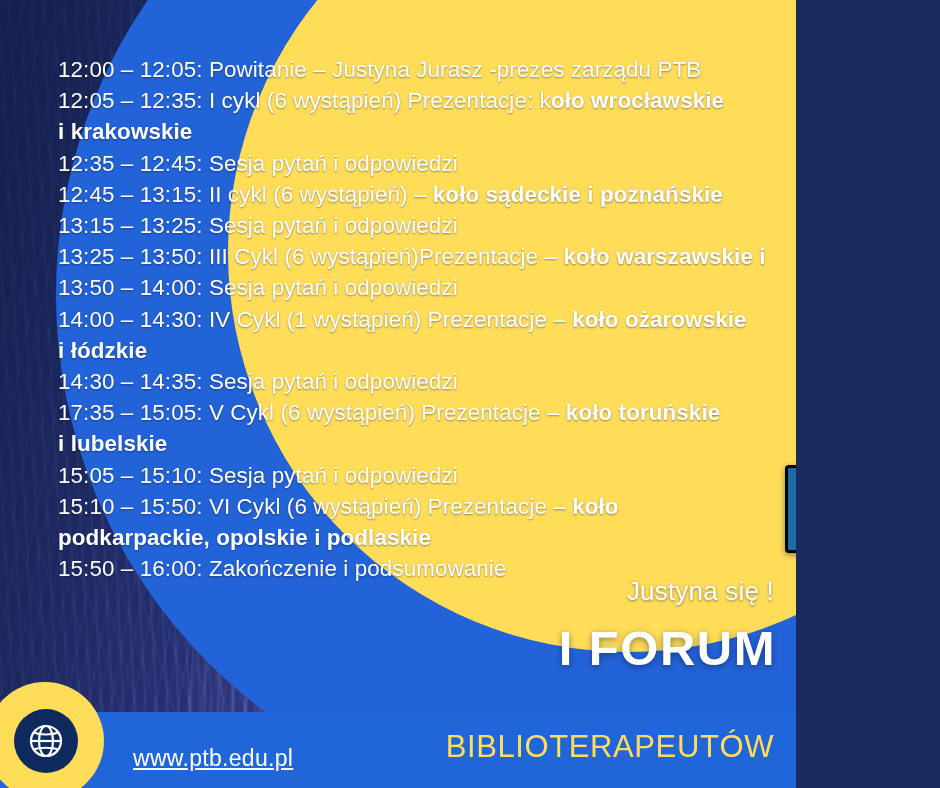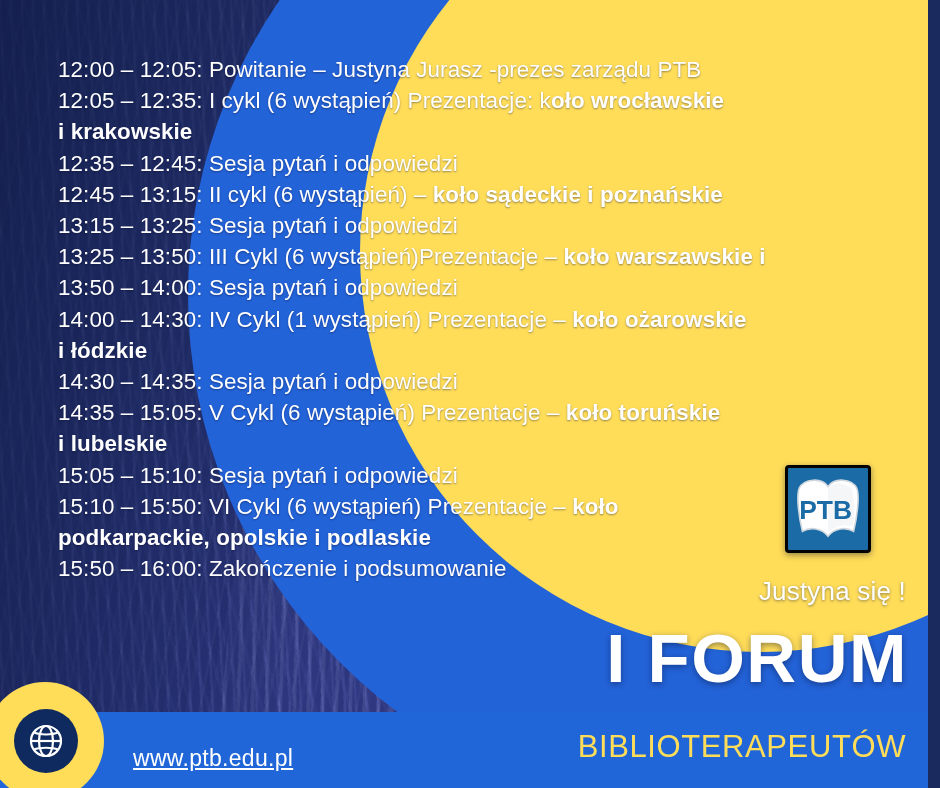--- a/index.html
+++ b/index.html
@@ -1,20 +1,20 @@
 <!DOCTYPE html>
 <html><head>
 <meta charset="utf-8">
 <style>
   html,body{margin:0;padding:0;background:#1b2a5e;}
   *{box-sizing:border-box;}
 
   #poster{
     position:relative;
-    width:928px;height:788px;
+    width:796px;height:788px;
     overflow:hidden;
     font-family:"Liberation Sans","DejaVu Sans",sans-serif;
     background:#c2410c;
   }
 
   
   .bg-base{
     position:absolute;inset:0;
     background:
       linear-gradient(118deg,#1d2d5e 0%, #2a3a78 26%, #3a45a0 52%, #4a53b4 72%, #3f4aa8 100%);
@@ -140,21 +140,21 @@
   .ptb-logo svg{display:block;width:100%;height:100%;}
 
   
   .poznaj{
     position:absolute;right:22px;top:576px;z-index:8;
     color:#ffffff;font-size:26px;letter-spacing:.2px;
     text-shadow:0 1px 3px rgba(8,16,48,.5);
   }
   .forum{
     position:absolute;right:20px;top:624px;z-index:8;
-    color:#ffffff;font-size:69px;font-weight:bold;
+    color:#ffffff;font-size:49px;font-weight:bold;
     letter-spacing:1.5px;line-height:1;
     text-shadow:0 2px 6px rgba(8,16,48,.45);
   }
 
   
   .footer-bar{
     position:absolute;left:0;right:0;top:712px;height:76px;z-index:7;
     background:#2166d8;
   }
   .biblio{
@@ -202,21 +202,21 @@
       <p><span>12:05 – 12:35: </span><span>I cykl (6 wystąpień) Prezentacje: k</span><b>oło wrocławskie</b></p>
       <p><b>i krakowskie</b></p>
       <p><span>12:35 – 12:45: </span><span>Sesja pytań i odpowiedzi</span></p>
       <p><span>12:45 – 13:15: </span><span>II cykl (6 wystąpień) – </span><b>koło sądeckie i poznańskie</b></p>
       <p><span>13:15 – 13:25: </span><span>Sesja pytań i odpowiedzi</span></p>
       <p><span>13:25 – 13:50: </span><span>III Cykl (6 wystąpień)Prezentacje – </span><b>koło warszawskie i</b></p>
       <p><span>13:50 – 14:00: </span><span>Sesja pytań i odpowiedzi</span></p>
       <p><span>14:00 – 14:30: </span><span>IV Cykl (1 wystąpień) Prezentacje – </span><b>koło ożarowskie</b></p>
       <p><span> </span><b>i łódzkie</b></p>
       <p><span>14:30 – 14:35: </span><span>Sesja pytań i odpowiedzi</span></p>
-      <p><span>14:35 – 15:05: </span><span>V Cykl (6 wystąpień) Prezentacje – </span><b>koło toruńskie</b></p>
+      <p><span>17:35 – 15:05: </span><span>V Cykl (6 wystąpień) Prezentacje – </span><b>koło toruńskie</b></p>
       <p><b>i lubelskie</b></p>
       <p><span>15:05 – 15:10: </span><span>Sesja pytań i odpowiedzi</span></p>
       <p><span>15:10 – 15:50: </span><span>VI Cykl (6 wystąpień) Prezentacje – </span><b>koło</b></p>
       <p><b>podkarpackie, opolskie i podlaskie</b></p>
       <p><span>15:50 – 16:00: </span><span>Zakończenie i podsumowanie</span></p>
     </div>
 
   <div class="ptb-logo">
     <svg viewBox="0 0 100 100" aria-hidden="true">
       <path d="M50 22 C42 10, 20 12, 14 24 C10 34, 14 62, 18 78 C28 72, 42 74, 50 84 C58 74, 72 72, 82 78 C86 62, 90 34, 86 24 C80 12, 58 10, 50 22 Z" fill="#ffffff" stroke="#cfd6dd" stroke-width="2"></path>

